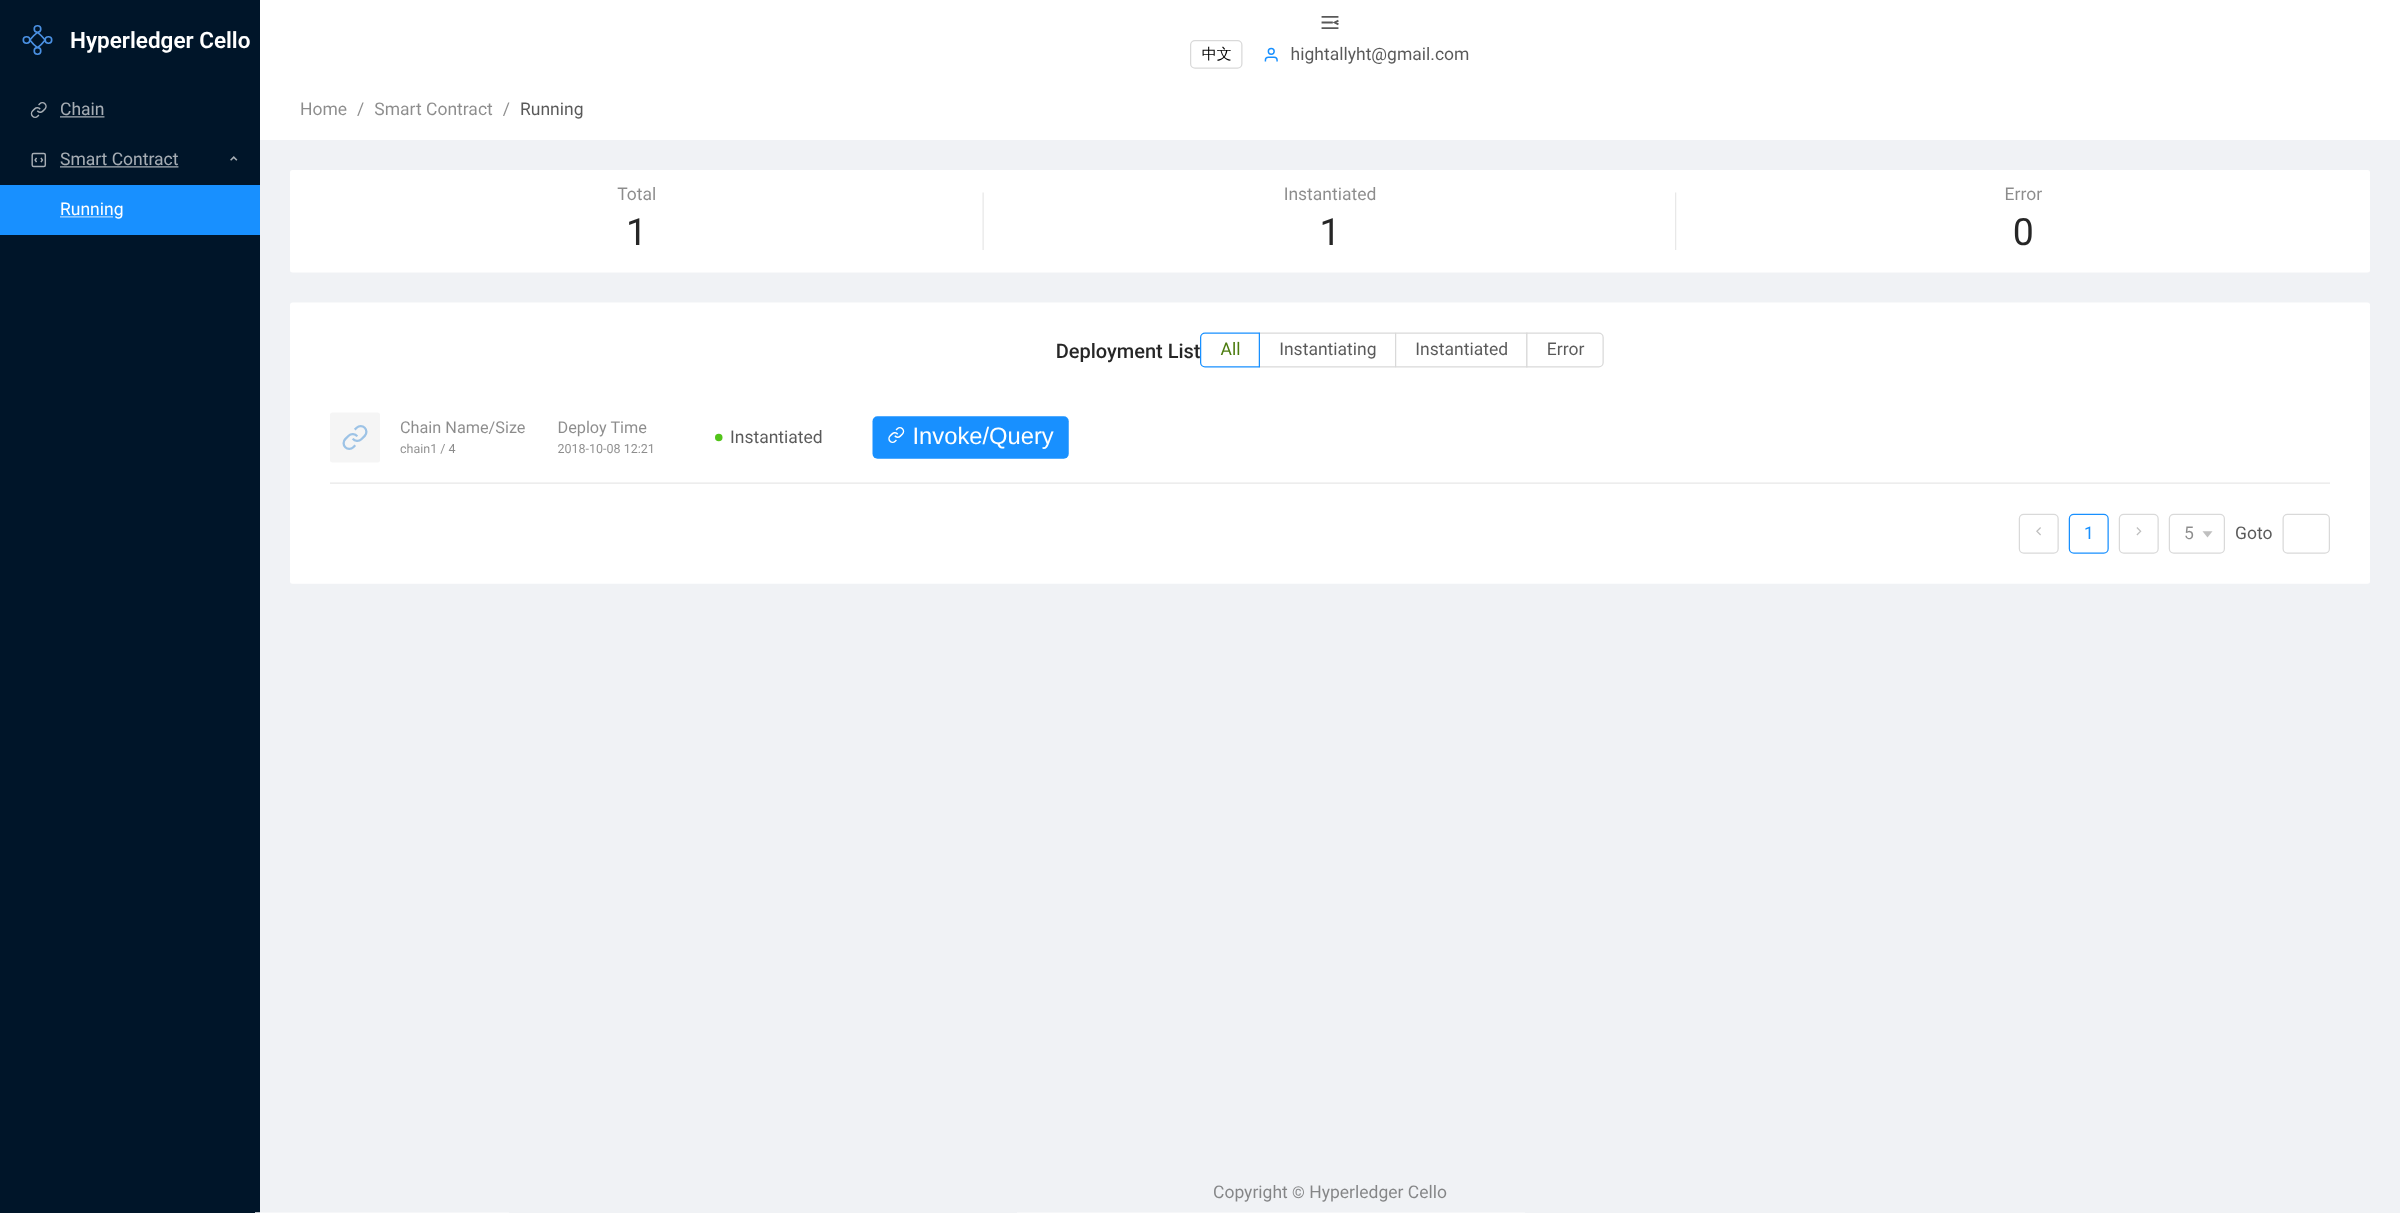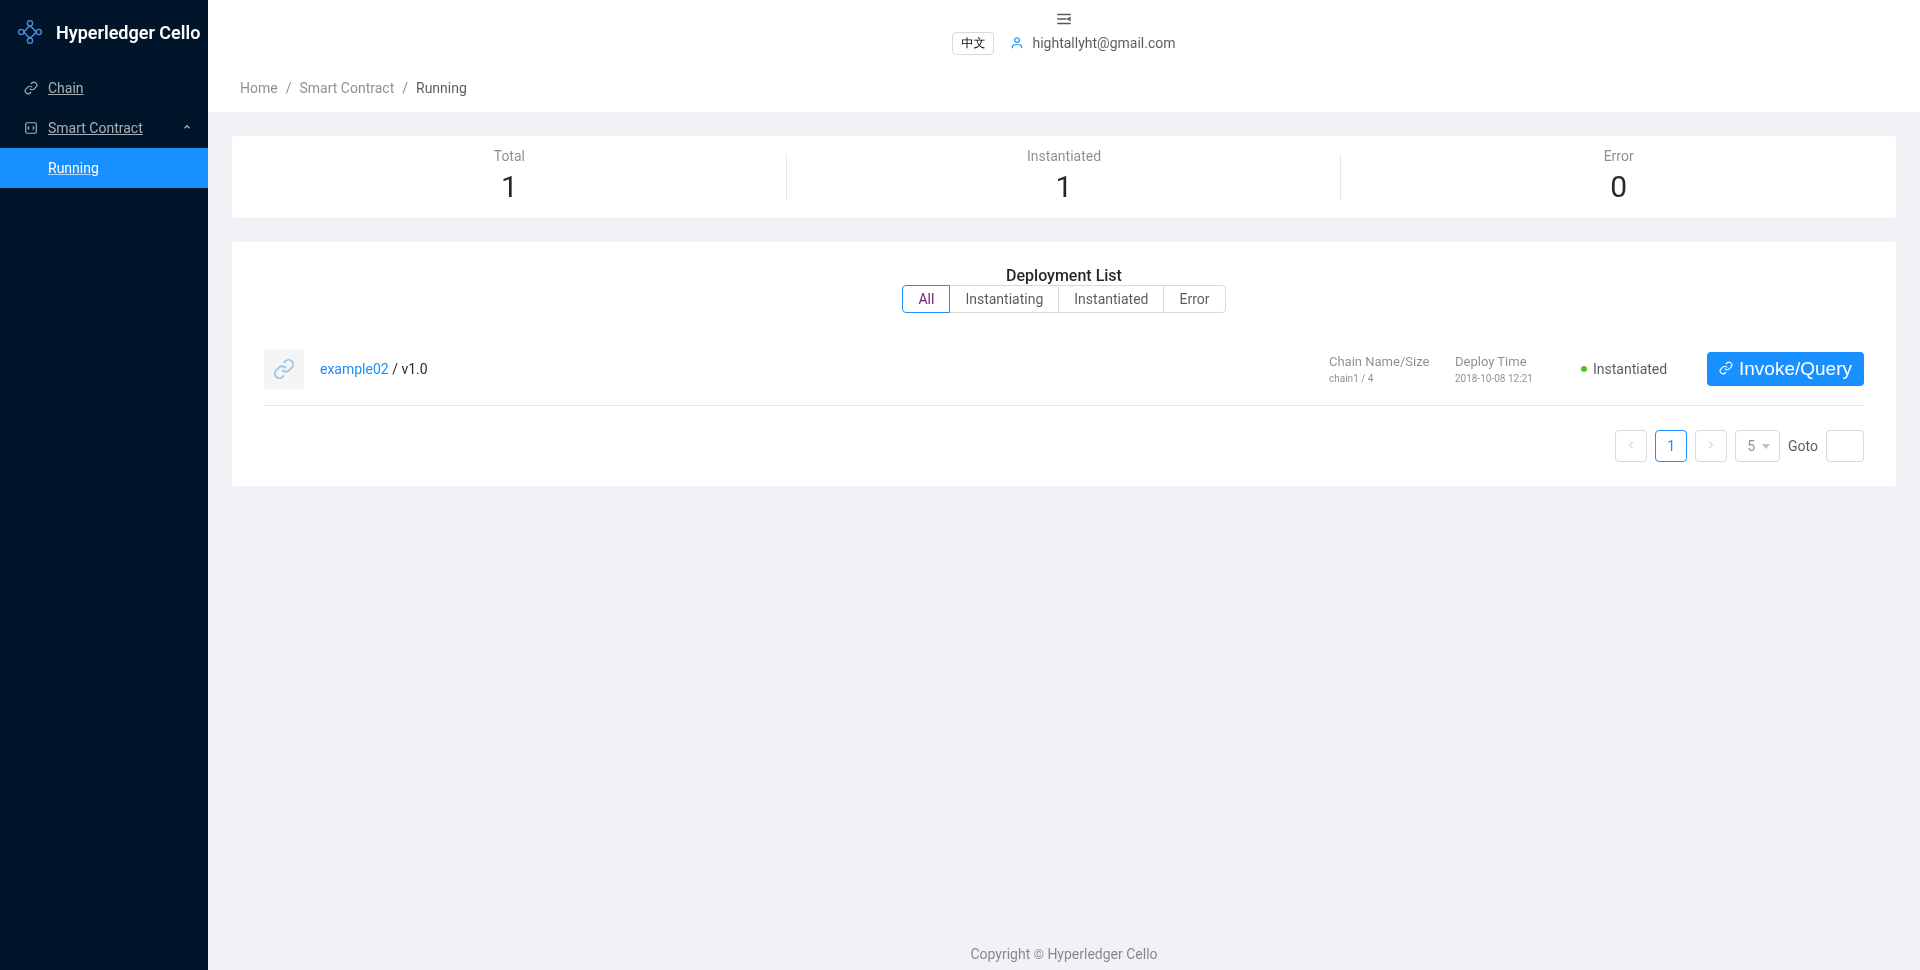--- a/index.html
+++ b/index.html
@@ -46,30 +46,30 @@
     
     
     .stats-card { background: #fff; border-radius: 2px; padding: 12px 0; display: flex; }
     .stat { flex: 1; text-align: center; position: relative; }
     .stat:not(:last-child)::after { content: ''; position: absolute; right: 0; top: 10%; height: 80%; width: 1px; background: #e8e8e8; }
     .stat-title { color: rgba(0,0,0,.45); font-size: 14px; margin-bottom: 4px; }
     .stat-value { font-size: 30px; color: rgba(0,0,0,.85); line-height: 38px; }
     
     
     .list-card { background: #fff; border-radius: 2px; margin-top: 24px; padding: 24px 32px; }
-    .list-header { display: flex; justify-content: center; align-items: center; margin-bottom: 20px; flex-direction: column; }
+    .list-header { display: flex; justify-content: center; align-items: center; margin-bottom: 20px; }
     .list-title { font-size: 16px; font-weight: 500; color: rgba(0,0,0,.85); }
     
     
     .radio-group { display: flex; }
     .radio-btn { border: 1px solid #d9d9d9; padding: 5px 15px; cursor: pointer; background: #fff; font-size: 14px; color: rgba(0,0,0,.65); }
     .radio-btn:first-child { border-radius: 4px 0 0 4px; }
     .radio-btn:last-child { border-radius: 0 4px 4px 0; }
     .radio-btn:not(:first-child) { margin-left: -1px; }
-    .radio-btn.active { border-color: #1890ff; color: #701a75; z-index: 1; position: relative; }
+    .radio-btn.active { border-color: #1890ff; color: #4d7c0f; z-index: 1; position: relative; }
     
     
     .deploy-item { display: flex; align-items: center; padding: 16px 0; border-bottom: 1px solid #e8e8e8; gap: 16px; }
     .deploy-icon-box { width: 40px; height: 40px; background: #f5f5f5; border-radius: 2px; display: flex; align-items: center; justify-content: center; color: #b8d4f0; }
     .deploy-name-col { flex: 1; }
     .deploy-name { color: #1890ff; cursor: pointer; }
     .deploy-version { color: rgba(0,0,0,.85); }
     .deploy-meta { min-width: 110px; }
     .deploy-meta-label { color: rgba(0,0,0,.45); font-size: 13px; margin-bottom: 4px; }
     .deploy-meta-value { color: rgba(0,0,0,.45); font-size: 10px; }
@@ -206,23 +206,20 @@
           </div>
         </div>
 
         <div class="deploy-item">
           <div class="deploy-icon-box">
             <svg width="22" height="22" viewBox="0 0 24 24" fill="none" stroke="#9dc3e6" stroke-width="2">
                 <path d="M10 13a5 5 0 0 0 7.54.54l3-3a5 5 0 0 0-7.07-7.07l-1.72 1.71"></path>
                 <path d="M14 11a5 5 0 0 0-7.54-.54l-3 3a5 5 0 0 0 7.07 7.07l1.71-1.71"></path>
               </svg>
           </div>
-          <div class="deploy-name-col">
-            <span class="deploy-name">example02</span><span class="deploy-version"> / v1.0</span>
-          </div>
           <div class="deploy-meta">
             <div class="deploy-meta-label">Chain Name/Size</div>
             <div class="deploy-meta-value">chain1 / 4</div>
           </div>
           <div class="deploy-meta">
             <div class="deploy-meta-label">Deploy Time</div>
             <div class="deploy-meta-value">2018-10-08 12:21</div>
           </div>
           <div class="deploy-status">
             <span class="status-dot success"></span>

